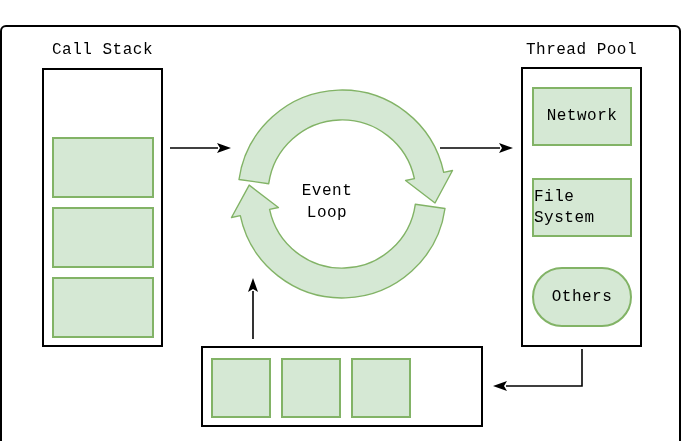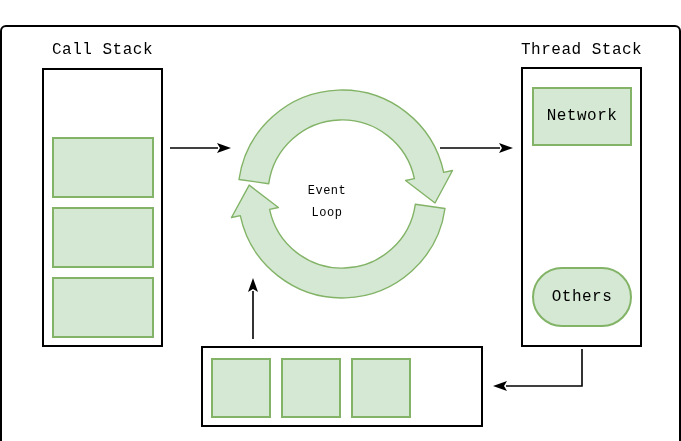--- a/index.html
+++ b/index.html
@@ -59,21 +59,21 @@
   .eq-container{left:199px;top:319px;width:282px;height:81px;}
   .eq-slot{top:10px;width:60px;height:60px;}
   .eq-s1{left:8px;} .eq-s2{left:78px;} .eq-s3{left:148px;}
   .eq-title{left:199px;top:406px;width:282px;}
   
   .el-label{
     position:absolute;
     left:290px;top:149px;width:70px;height:52px;
     display:flex;align-items:center;justify-content:center;
     text-align:center;
-    font-size:12px;line-height:22px;letter-spacing:.5px;
+    font-size:16px;line-height:22px;letter-spacing:.5px;
   }
   .loop-arc{
     fill:var(--node_fill,#d5e8d4);
     stroke:var(--node_border,#82b366);
     stroke-width:1.4;
     stroke-linejoin:round;
   }
   .flow-line{
     fill:none;
     stroke:var(--line,#000);
@@ -103,23 +103,24 @@
 
   <div class="title cs-title">Call Stack</div>
   <div class="container cs-container">
     <div class="gbox cs-frame cs-f1"></div>
     <div class="gbox cs-frame cs-f2"></div>
     <div class="gbox cs-frame cs-f3"></div>
   </div>
 
   <div class="el-label">Event Loop</div>
 
-  <div class="title tp-title">Thread Stack</div>
+  <div class="title tp-title">Thread Pool</div>
   <div class="container tp-container">
     <div class="gbox tp-box tp-b1">Network</div>
+    <div class="gbox tp-box tp-b2">File System</div>
     <div class="gbox tp-box tp-b3">Others</div>
   </div>
 
   <div class="container eq-container">
     <div class="gbox eq-slot eq-s1"></div>
     <div class="gbox eq-slot eq-s2"></div>
     <div class="gbox eq-slot eq-s3"></div>
   </div>
 
 </div>

